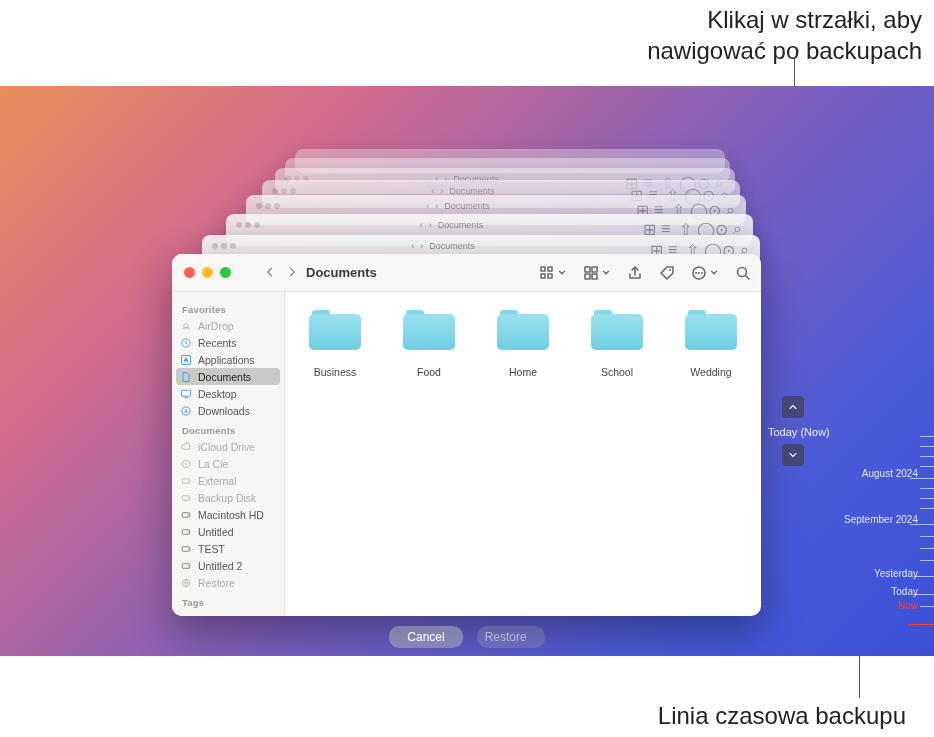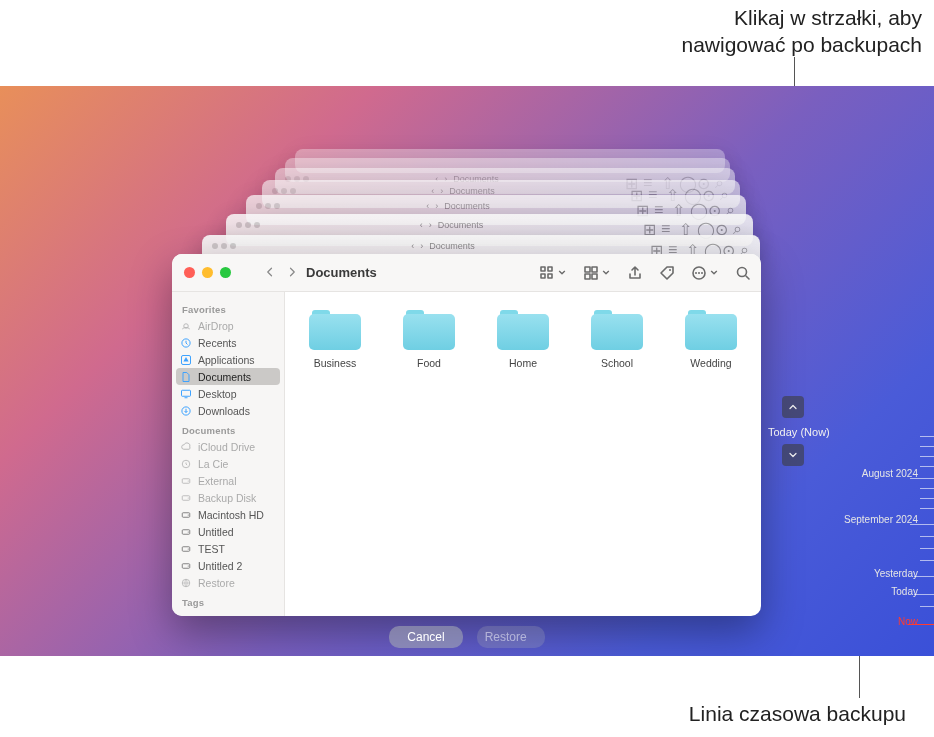--- a/index.html
+++ b/index.html
@@ -1,18 +1,18 @@
 <!DOCTYPE html>
 <html><head>
 <meta charset="utf-8">
 <style>
   * { box-sizing: border-box; margin: 0; padding: 0; }
   html, body { width: 934px; height: 737px; background: #fff; font-family: -apple-system, "Helvetica Neue", Arial, sans-serif; position: relative; overflow: hidden; }
 
-  .callout { position: absolute; font-size: 21px; color: #222; text-align: right; line-height: 1.3; margin-left: 21px; }
+  .callout { position: absolute; font-size: 24px; color: #222; text-align: right; line-height: 1.3; margin-left: 21px; }
   .callout-line { position: absolute; background: #555; }
 
   .desktop-bg {
     position: absolute;
     left: 0; top: 86px;
     width: 934px; height: 570px;
     background: linear-gradient(135deg, #e88f5a 0%, #d06a8e 25%, #7a5fbf 55%, #4a5bd8 80%, #3a50d8 100%);
     overflow: hidden;
   }
 
@@ -72,21 +72,21 @@
     overflow:hidden;
   }
   .sb-section { font-size:9.5px; color:#9a9a9a; font-weight:600; padding: 6px 10px 2px; letter-spacing:.2px;}
   .sb-item { display:flex; align-items:center; gap:6px; padding:2.5px 8px; cursor:default; color:#555;}
   .sb-item.selected { background:#cbc9c7; border-radius:4px; margin:0 4px; padding-left:4px; padding-right:4px; color:#222;}
   .sb-item.dim { color:#aaa; }
   .sb-item .ic { width:12px;height:12px; flex-shrink:0; display:flex;align-items:center;justify-content:center;}
   .sb-item .ic svg{width:12px;height:12px;}
 
   .content { flex:1; padding: 18px 18px; display:flex; gap:30px; align-items:flex-start; }
-  .folder { display:flex; flex-direction:column; align-items:center; width:64px; gap:7px;}
+  .folder { display:flex; flex-direction:column; align-items:center; width:64px; gap:16px;}
   .folder-icon {
     width:52px; height:40px;
     position:relative;
   }
   .folder-icon .tab {
     position:absolute; left:3px; top:0;
     width:18px; height:6px;
     background:#7fd9e9;
     border-radius:3px 3px 0 0;
   }
@@ -553,21 +553,21 @@
     <div class="label" style="top:118px;">September 2024</div>
     <div class="tick" style="top:128px; width:24px;"></div>
     <div class="tick" style="top:140px;"></div>
     <div class="tick" style="top:152px;"></div>
     <div class="tick" style="top:164px;"></div>
     <div class="label" style="top:172px;">Yesterday</div>
     <div class="tick" style="top:180px; width:20px;"></div>
     <div class="label" style="top:190px;">Today</div>
     <div class="tick" style="top:198px; width:20px;"></div>
     <div class="tick" style="top:210px;"></div>
-    <div class="label now" style="top:220px;">Now</div>
+    <div class="label now" style="top:204px;">Now</div>
     <div class="tick" style="top:228px; background:#ff3b30; width:26px;"></div>
   </div>
 
   <div class="bottom-buttons">
     <div class="btn">Cancel</div>
     <div class="btn disabled">Restore</div>
   </div>
 
 </div>
 

